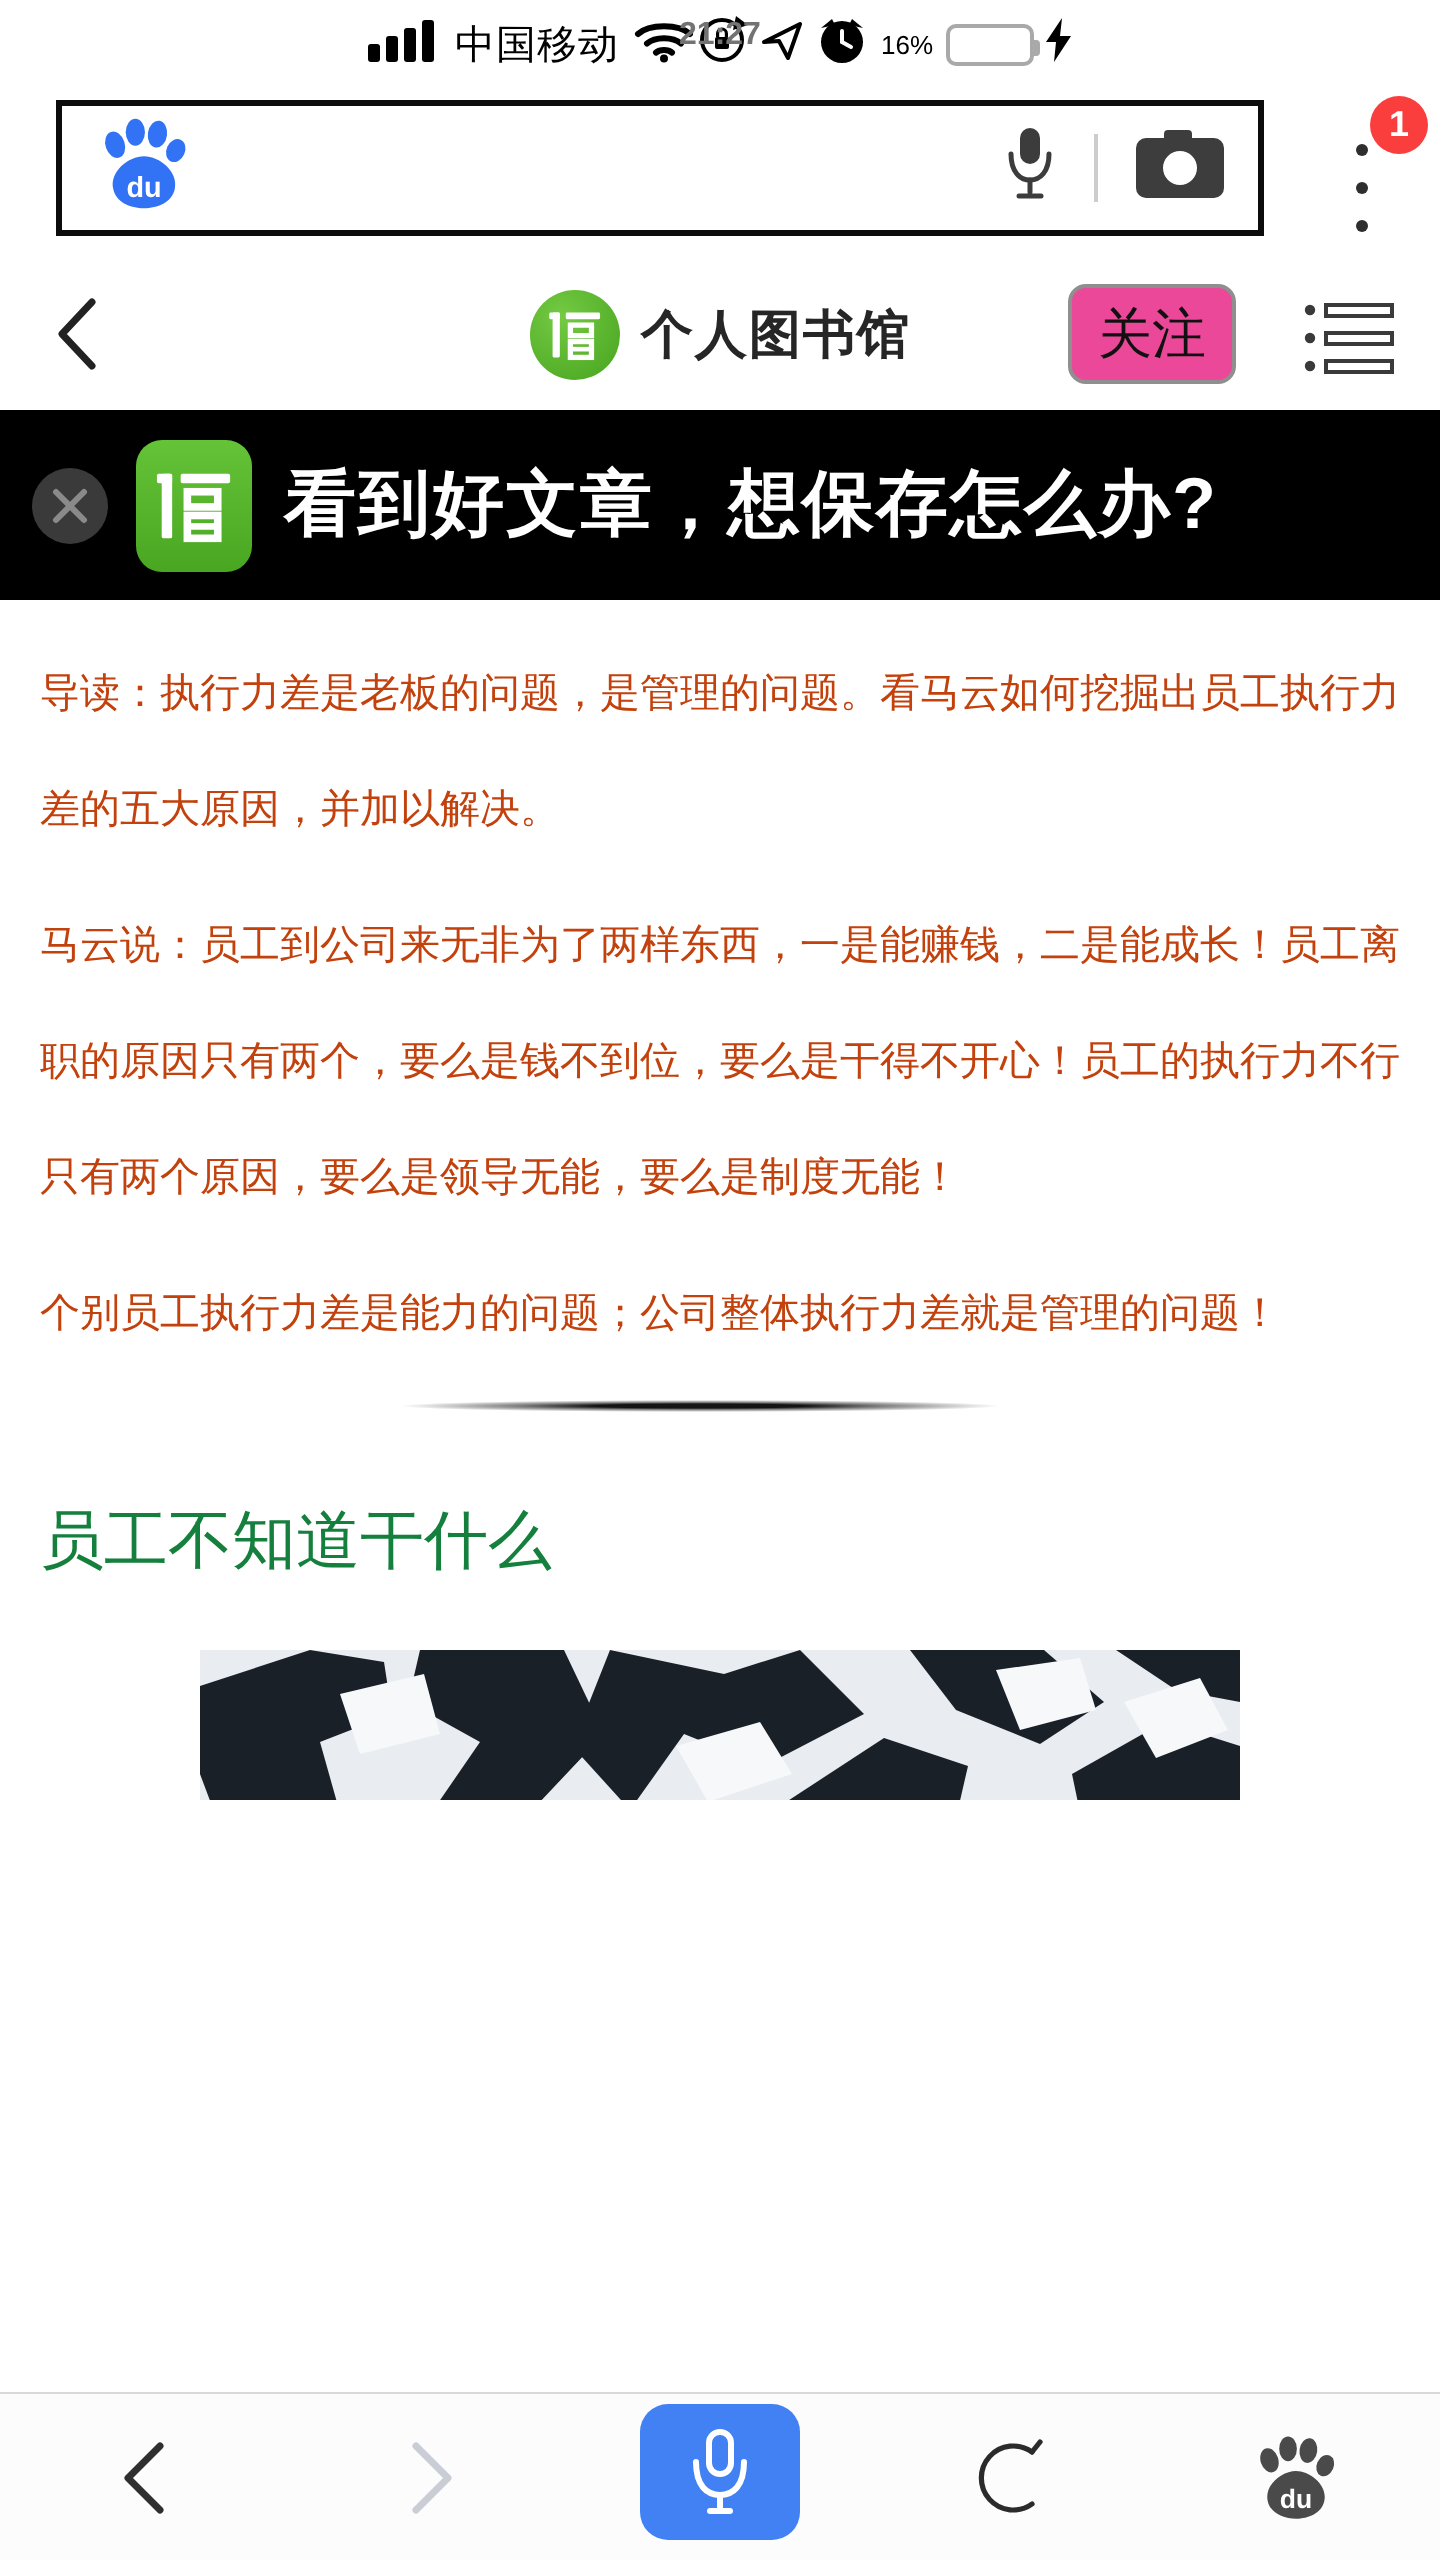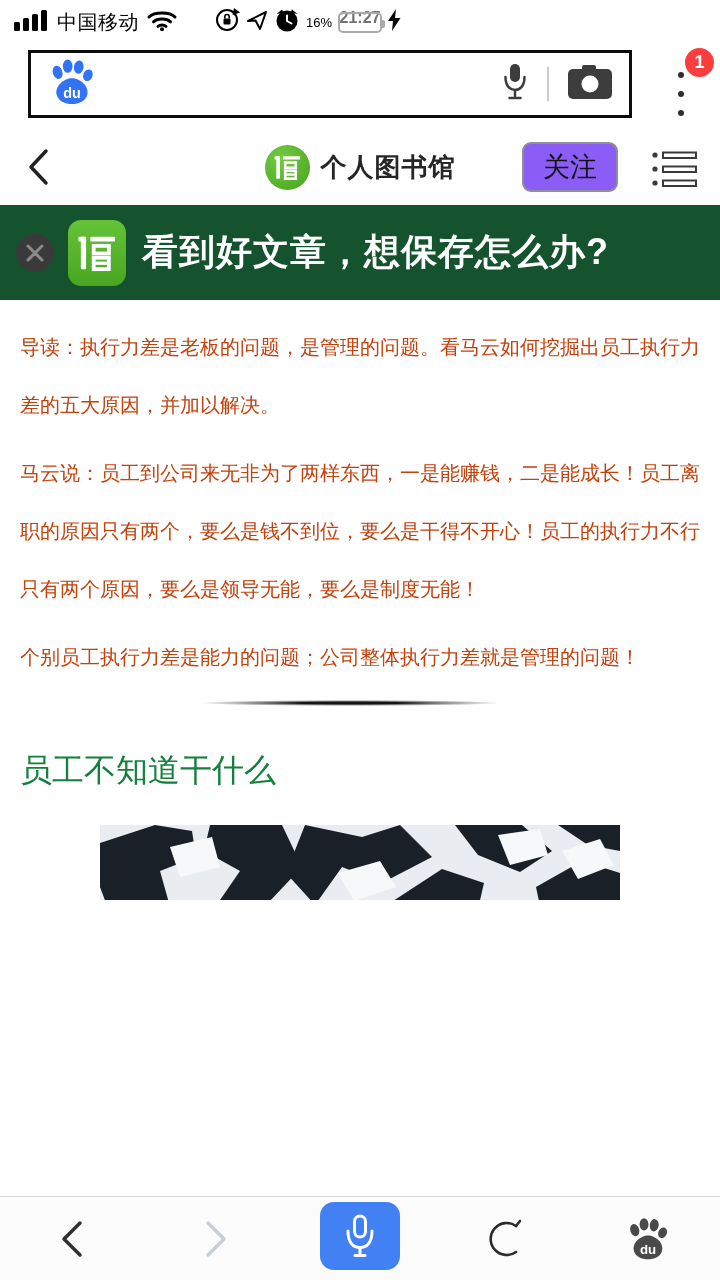--- a/index.html
+++ b/index.html
@@ -1,21 +1,21 @@
 <!DOCTYPE html>
 <html><head>
 <meta charset="utf-8">
 <style>
   * { margin:0; padding:0; box-sizing:border-box; }
   html,body { width:720px; height:1280px; }
   body { font-family:"Liberation Sans","DejaVu Sans",sans-serif; background:#fff; }
   .screen { position:relative; width:720px; height:1280px; background:#fff; overflow:hidden; }
 
   
-  .status-bar { height:44px; display:flex; align-items:center; justify-content:flex-start; padding:0 14px;gap:36px; }
+  .status-bar { height:44px; display:flex; align-items:center; justify-content:center; padding:0 14px; }
   .sb-left, .sb-right { display:flex; align-items:center; gap:7px; }
   .sb-carrier { font-size:20px; color:#000; font-weight:500; letter-spacing:0.5px; }
   .sb-time { position:absolute; left:0; right:0; text-align:center; font-size:16px; font-weight:700; color:#737373; top:9px; pointer-events:none; }
   .sb-right { gap:6px; }
   .sb-pct { font-size:13px; color:#000; }
   .battery { position:relative; width:44px; height:21px; border:2px solid #a9a9a9; border-radius:5px; padding:2px; }
   .battery .fill { width:16%; height:100%; background:#ff3b30; border-radius:2px; }
   .battery .nub { position:absolute; right:-5px; top:6px; width:3px; height:8px; background:#a9a9a9; border-radius:0 2px 2px 0; }
 
   
@@ -26,25 +26,25 @@
   .menu-dots { position:absolute; right:34px; top:28px; width:10px; height:44px; display:flex; flex-direction:column; justify-content:space-between; align-items:center; }
   .menu-dots .dot { width:6px; height:6px; border-radius:50%; background:#2e2e2e; }
   .menu-badge { position:absolute; right:6px; top:4px; width:29px; height:29px; border-radius:50%; background:#fa3e3e; color:#fff; font-size:18px; font-weight:700; display:flex; align-items:center; justify-content:center; }
 
   
   .page-header { position:relative; height:75px; background:#fff; display:flex; align-items:center; }
   .back-btn { position:absolute; left:26px; top:16px; width:26px; height:42px; display:flex; align-items:center; }
   .header-center { position:absolute; left:0; right:0; display:flex; align-items:center; justify-content:center; gap:11px; pointer-events:none; }
   .site-logo { width:45px; height:45px; border-radius:50%; background:radial-gradient(circle at 35% 30%, #74ca43, #46a31e); display:flex; align-items:center; justify-content:center; }
   .site-title { font-size:26px; font-weight:600; color:#262626; letter-spacing:1px; }
-  .follow-btn { position:absolute; right:102px; top:12px; width:96px; height:50px; border:2px solid #8f8f8f; border-radius:9px; background:#8b5cf6; font-size:27px; color:#111; display:flex; align-items:center; justify-content:center; }
+  .follow-btn { position:absolute; right:102px; top:12px; width:84px; height:50px; border:2px solid #8f8f8f; border-radius:9px; background:#ec4899; font-size:27px; color:#111; display:flex; align-items:center; justify-content:center; }
   .list-btn { position:absolute; right:20px; top:16px; }
 
   
-  .banner { height:95px; background:#14532d; display:flex; align-items:center; padding-left:16px; gap:12px; }
+  .banner { height:95px; background:#000000; display:flex; align-items:center; padding-left:16px; gap:12px; }
   .banner-close { width:38px; height:38px; border-radius:50%; background:#3a3a3a; display:flex; align-items:center; justify-content:center; flex:0 0 auto; }
   .banner-logo { width:58px; height:66px; border-radius:13px; background:linear-gradient(#65c338,#49a621); display:flex; align-items:center; justify-content:center; flex:0 0 auto; margin-left:2px; }
   .banner-text { color:#fff; font-size:36px; font-weight:700; letter-spacing:1px; margin-left:4px; }
 
   
   .article { padding:18px 20px 0; }
   .article p { font-size:20px; line-height:58px; color:#c2410c; margin:0 0 10px; text-align:justify; }
   .lens-divider { width:300px; height:6px; margin:14px 0 35px 180px;
     background:radial-gradient(closest-side, #141414 35%, rgba(20,20,20,0.55) 60%, rgba(20,20,20,0) 100%); }
   .section-heading { font-size:32px; line-height:58px; color:#15803d; font-weight:400; }

